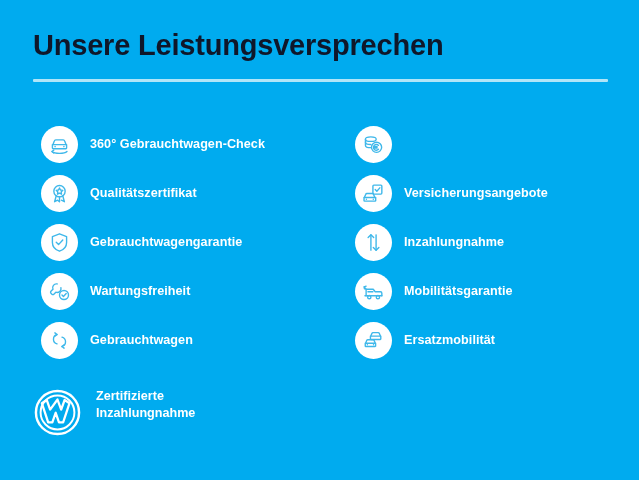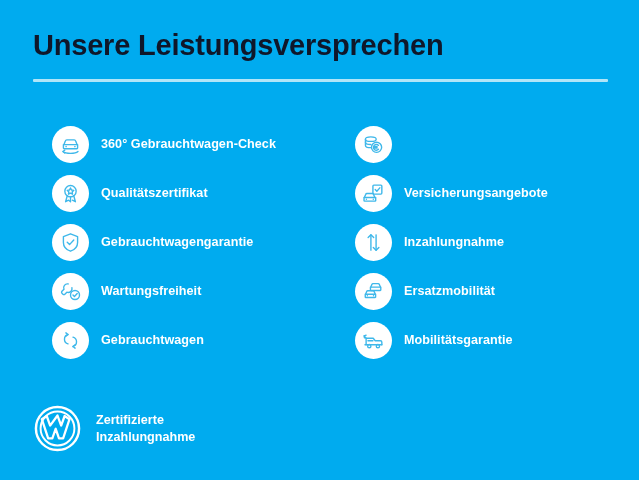--- a/index.html
+++ b/index.html
@@ -52,21 +52,21 @@
     position: absolute;
     left: 0;
     top: 120px;
     width: 639px;
     display: flex;
   }
   .column {
     display: flex;
     flex-direction: column;
   }
-  .column.left  { width: 330px; padding-left: 52px; box-sizing: border-box; }
+  .column.left  { width: 330px; padding-left: 41px; box-sizing: border-box; }
   .column.right { width: 309px; padding-left: 25px; box-sizing: border-box; }
 
   .benefit {
     display: flex;
     align-items: center;
     height: 48px;
     margin-bottom: 1px;
   }
   .benefit-icon {
     flex: 0 0 auto;
@@ -100,23 +100,23 @@
     font-size: 12.6px;
     font-weight: 700;
     letter-spacing: 0.05px;
     white-space: nowrap;
   }
 
   
   .footer {
     position: absolute;
     left: 33px;
-    top: 404px;
-    display: flex;
-    align-items: center;
+    top: 388px;
+    display: flex;
+    align-items: flex-start;
   }
   .vw-logo {
     width: 49px;
     height: 49px;
     flex: 0 0 auto;
   }
   .vw-logo svg { display: block; width: 49px; height: 49px; }
   .footer-text {
     margin-left: 14px;
     color: #ffffff;
@@ -237,43 +237,43 @@
             <path d="M14.7 4v16"></path>
             <path d="m11.8 17.1 2.9 2.9 2.9-2.9"></path>
           </svg>
         </span>
         <span class="benefit-label">Inzahlungnahme</span>
       </div>
 
       <div class="benefit">
         <span class="benefit-icon">
           <svg viewBox="0 0 24 24" aria-hidden="true">
+            <path d="M4.3 16.4V9.6h7.4l2.1 2.6h5.4a1.5 1.5 0 0 1 1.5 1.5v2.7"></path>
+            <path d="M3.1 16.4h17.6"></path>
+            <circle cx="7.6" cy="17.9" r="1.7"></circle>
+            <circle cx="16.6" cy="17.9" r="1.7"></circle>
+            <path d="M4.3 9.6 2.1 7.1M2.1 7.1l2.2-.7M2.1 7.1l.5 2.2"></path>
+            <path d="M11.4 12.2H6.2"></path>
+          </svg>
+        </span>
+        <span class="benefit-label">Mobilitätsgarantie</span>
+      </div>
+
+      <div class="benefit">
+        <span class="benefit-icon">
+          <svg viewBox="0 0 24 24" aria-hidden="true">
             <path d="M9.2 7.4 10.3 4.6a1.3 1.3 0 0 1 1.2-.8h5.4a1.3 1.3 0 0 1 1.2.8l1.1 2.8"></path>
             <path d="M8.8 7.4h10.8v2.9a.6.6 0 0 1-.6.6H9.4a.6.6 0 0 1-.6-.6z"></path>
             <path d="M3.8 14.8 4.9 12a1.3 1.3 0 0 1 1.2-.8h5.4a1.3 1.3 0 0 1 1.2.8l1.1 2.8"></path>
             <path d="M3.4 14.8h10.8v2.9a.6.6 0 0 1-.6.6H4a.6.6 0 0 1-.6-.6z"></path>
             <circle class="fill" cx="5.6" cy="16.4" r="0.7"></circle>
             <circle class="fill" cx="12" cy="16.4" r="0.7"></circle>
           </svg>
         </span>
         <span class="benefit-label">Ersatzmobilität</span>
-      </div>
-
-      <div class="benefit">
-        <span class="benefit-icon">
-          <svg viewBox="0 0 24 24" aria-hidden="true">
-            <path d="M4.3 16.4V9.6h7.4l2.1 2.6h5.4a1.5 1.5 0 0 1 1.5 1.5v2.7"></path>
-            <path d="M3.1 16.4h17.6"></path>
-            <circle cx="7.6" cy="17.9" r="1.7"></circle>
-            <circle cx="16.6" cy="17.9" r="1.7"></circle>
-            <path d="M4.3 9.6 2.1 7.1M2.1 7.1l2.2-.7M2.1 7.1l.5 2.2"></path>
-            <path d="M11.4 12.2H6.2"></path>
-          </svg>
-        </span>
-        <span class="benefit-label">Mobilitätsgarantie</span>
       </div>
 
     </div>
   </div>
 
   <div class="footer">
     <span class="vw-logo">
       <svg viewBox="0 0 100 100" aria-hidden="true">
         <circle cx="50" cy="50" r="44" fill="none" stroke="#ffffff" stroke-width="5"></circle>
         <circle cx="50" cy="50" r="34.5" fill="none" stroke="#ffffff" stroke-width="4"></circle>

